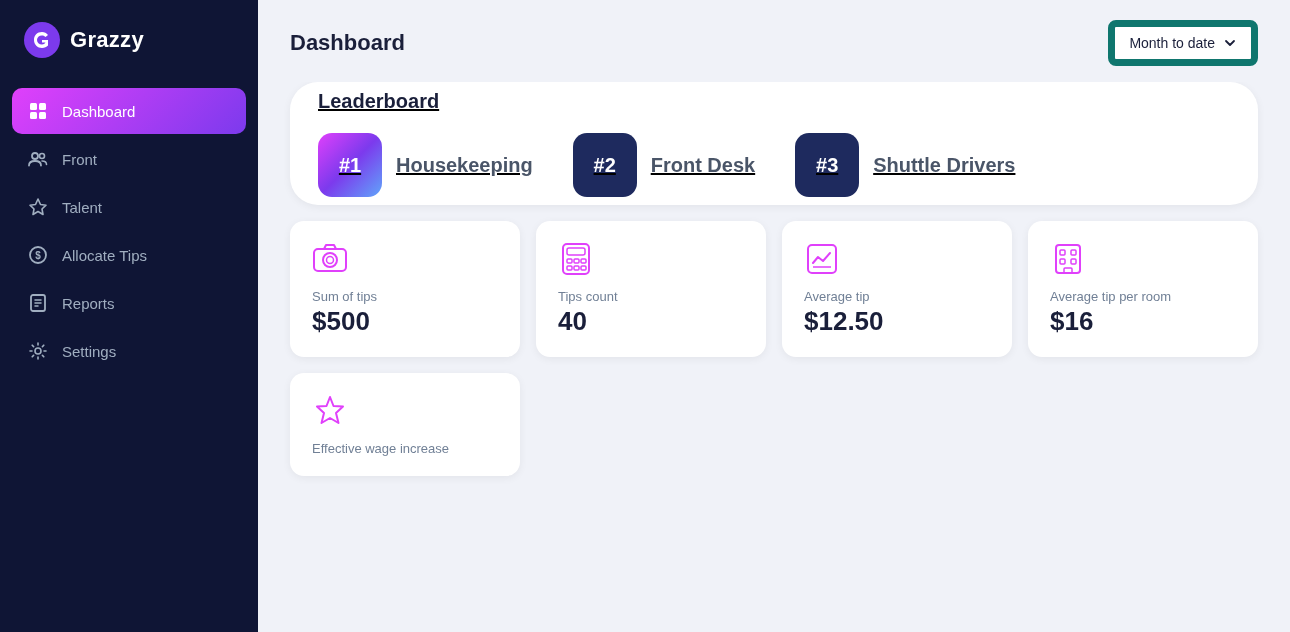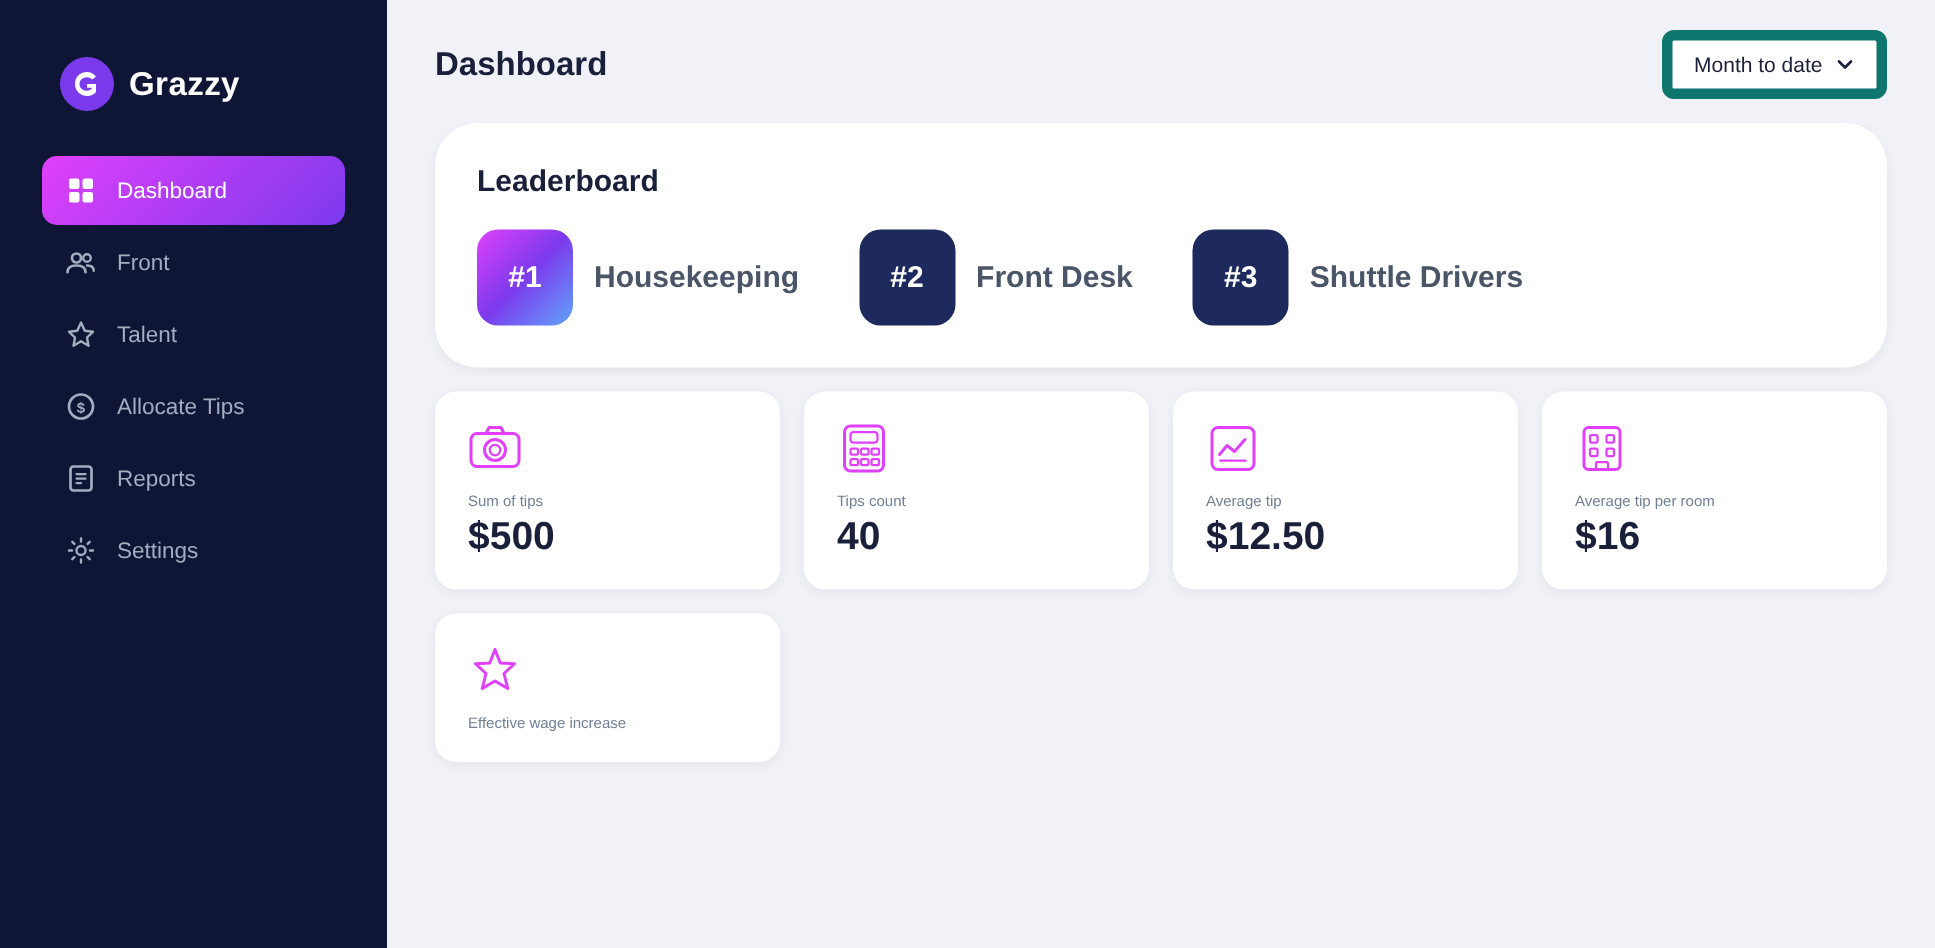--- a/index.html
+++ b/index.html
@@ -5,21 +5,21 @@
     * { box-sizing: border-box; margin: 0; padding: 0; }
     body { font-family: -apple-system, BlinkMacSystemFont, 'Segoe UI', sans-serif; background: #1a1f3a; display: flex; height: 632px; width: 1290px; overflow: hidden; }
 
     
     .sidebar {
       width: 258px;
       min-width: 258px;
       background: #0f1535;
       display: flex;
       flex-direction: column;
-      padding: 16px;
+      padding: 0;
       height: 100%;
     }
 
     .sidebar-logo {
       display: flex;
       align-items: center;
       gap: 10px;
       padding: 22px 24px 22px 24px;
     }
 
@@ -114,22 +114,23 @@
       overflow-y: auto;
       display: flex;
       flex-direction: column;
       gap: 16px;
     }
 
     
     .leaderboard-card {
       background: #fff;
       border-radius: 28px;
-      padding: 28px 28px;
+      padding: 8px 28px;
       box-shadow: 0 2px 8px rgba(0,0,0,0.06);
+      text-decoration: underline;
     }
 
     .leaderboard-title {
       font-size: 20px;
       font-weight: 700;
       color: #1a1f3a;
       margin-bottom: 20px;
     }
 
     .leaderboard-items {
@@ -192,21 +193,21 @@
       gap: 12px;
     }
 
     .stat-icon {
       width: 36px;
       height: 36px;
       color: #e040fb;
     }
 
     .stat-label {
-      font-size: 10px;
+      font-size: 13px;
       color: #718096;
       font-weight: 400;
     }
 
     .stat-value {
       font-size: 26px;
       font-weight: 800;
       color: #1a1f3a;
       margin-top: 2px;
     }

